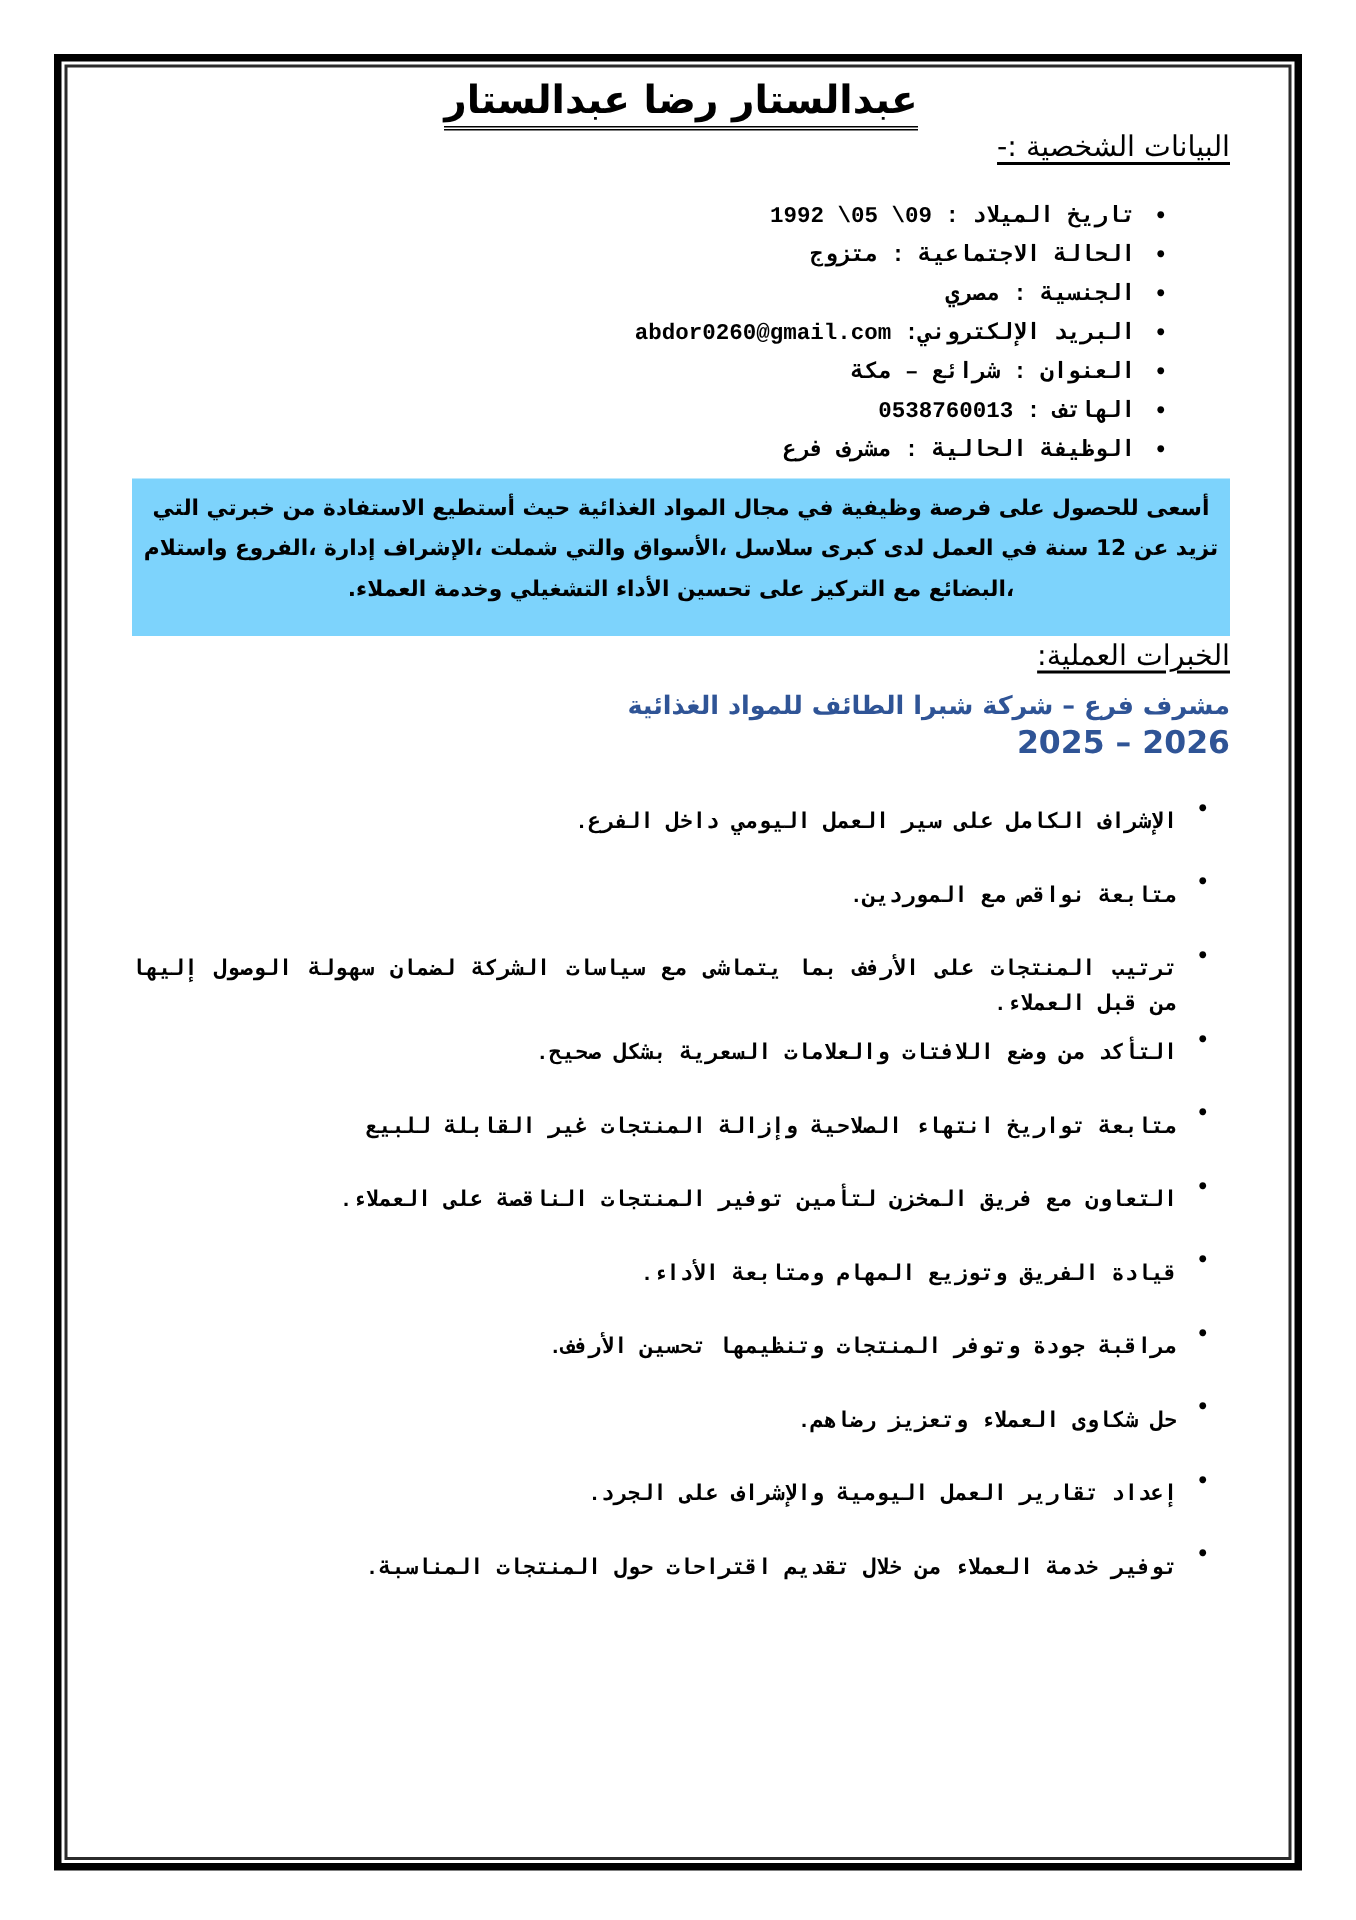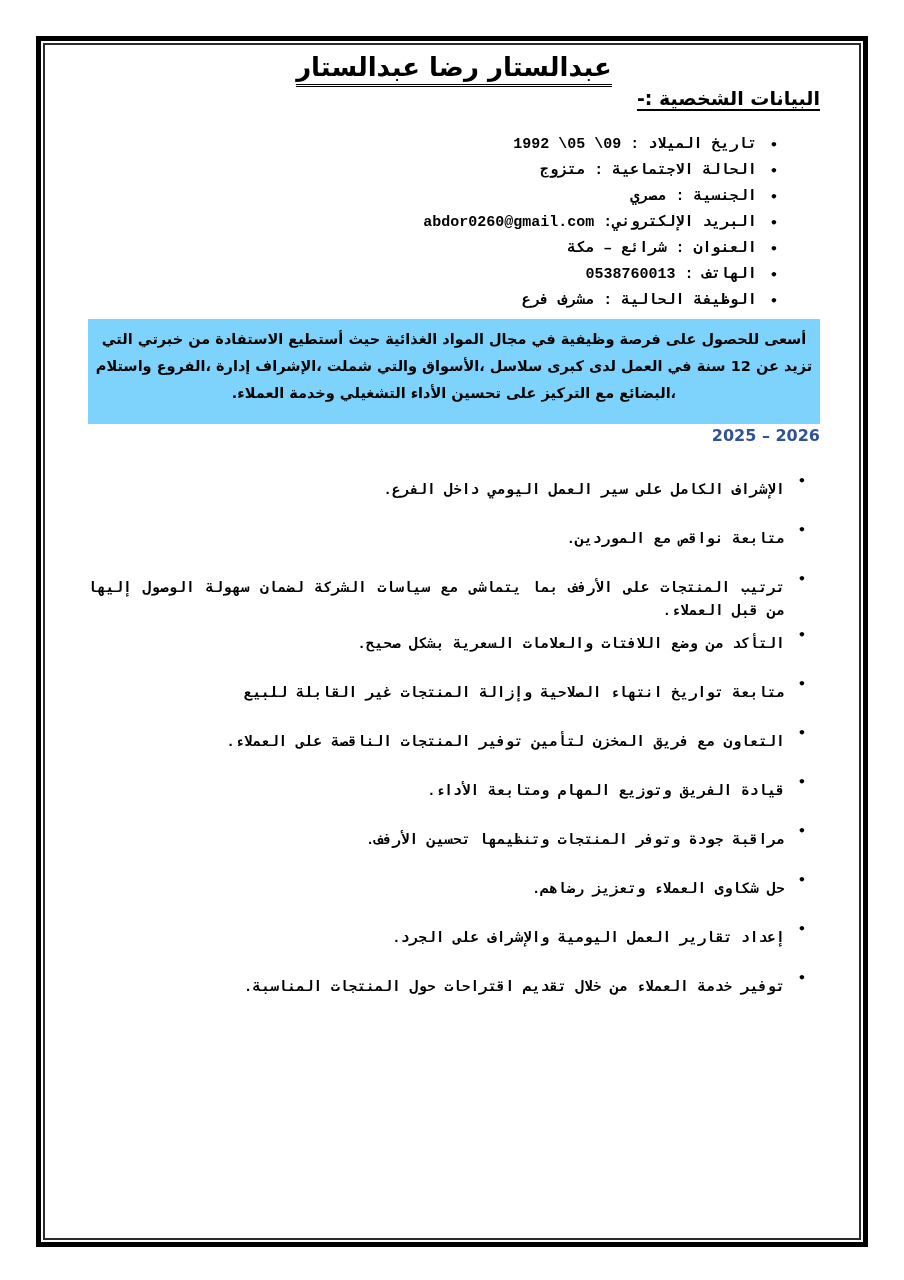--- a/index.html
+++ b/index.html
@@ -40,21 +40,21 @@
   }
   .u-title {
     border-bottom: 3px double #000;
     padding-bottom: 2px;
   }
 
   h2.sec-heading {
     margin: 0; padding: 0;
     font-size: 19px;
     line-height: 1.4;
-    font-weight: 700;
+    font-weight: 400;
   }
   .u-head { text-decoration: underline; text-decoration-thickness: 2px; text-underline-offset: 4px; }
 
   .h-personal  { margin-top: 23px; }
   .h-objective { margin-top: 17px; }
   .h-experience{ margin-top: 19px; }
 
   ul.blist { list-style: none; margin: 0; padding: 0 4px 0 0; }
   ul.blist li { display: flex; align-items: flex-start; }
   .bdot { flex: 0 0 auto; margin-left: 13px; font-size: 13px; line-height: inherit; }
@@ -70,21 +70,21 @@
     font-size: 14.5px;
     line-height: 27px;
   }
 
   .job-title {
     margin-top: 9px;
     font-size: 17px;
     line-height: 24px;
   }
   .job-period {
-    font-size: 16px;
+    font-size: 21px;
     line-height: 24px;
   }
   .accent { color: #2f5496; }
 
   ul.duty-list { margin-top: 21px; padding-right: 14px; }
   ul.duty-list li {
     line-height: 23px;
     font-size: 14.5px;
     margin-bottom: 16px;
   }
@@ -139,21 +139,25 @@
           <span class="bdot">•</span>
           <span class="ptext">الوظيفة الحالية : مشرف فرع</span>
         </li>
     </ul>
 
 
     <div class="objective-box" style="background: #7dd3fc;">
       <span>أسعى للحصول على فرصة وظيفية في مجال المواد الغذائية حيث أستطيع الاستفادة من خبرتي التي تزيد عن 12 سنة في العمل لدى كبرى سلاسل ،الأسواق والتي شملت ،الإشراف إدارة ،الفروع واستلام ،البضائع مع التركيز على تحسين الأداء التشغيلي وخدمة العملاء.</span>
     </div>
 
-
+    <h2 class="sec-heading h-experience">
+      <span class="u-head">الخبرات العملية:</span>
+    </h2>
+
+    <div class="job-title accent" style="color: rgb(47, 84, 150);">مشرف فرع – شركة شبرا الطائف للمواد الغذائية</div>
     <div class="job-period accent" style="color: rgb(47, 84, 150);">
       <span dir="ltr">2025 – 2026</span>
     </div>
 
     <ul class="blist duty-list">
       <li>
           <span class="bdot">•</span>
           <span class="ptext">الإشراف الكامل على سير العمل اليومي داخل الفرع.</span>
         </li>
       <li>

